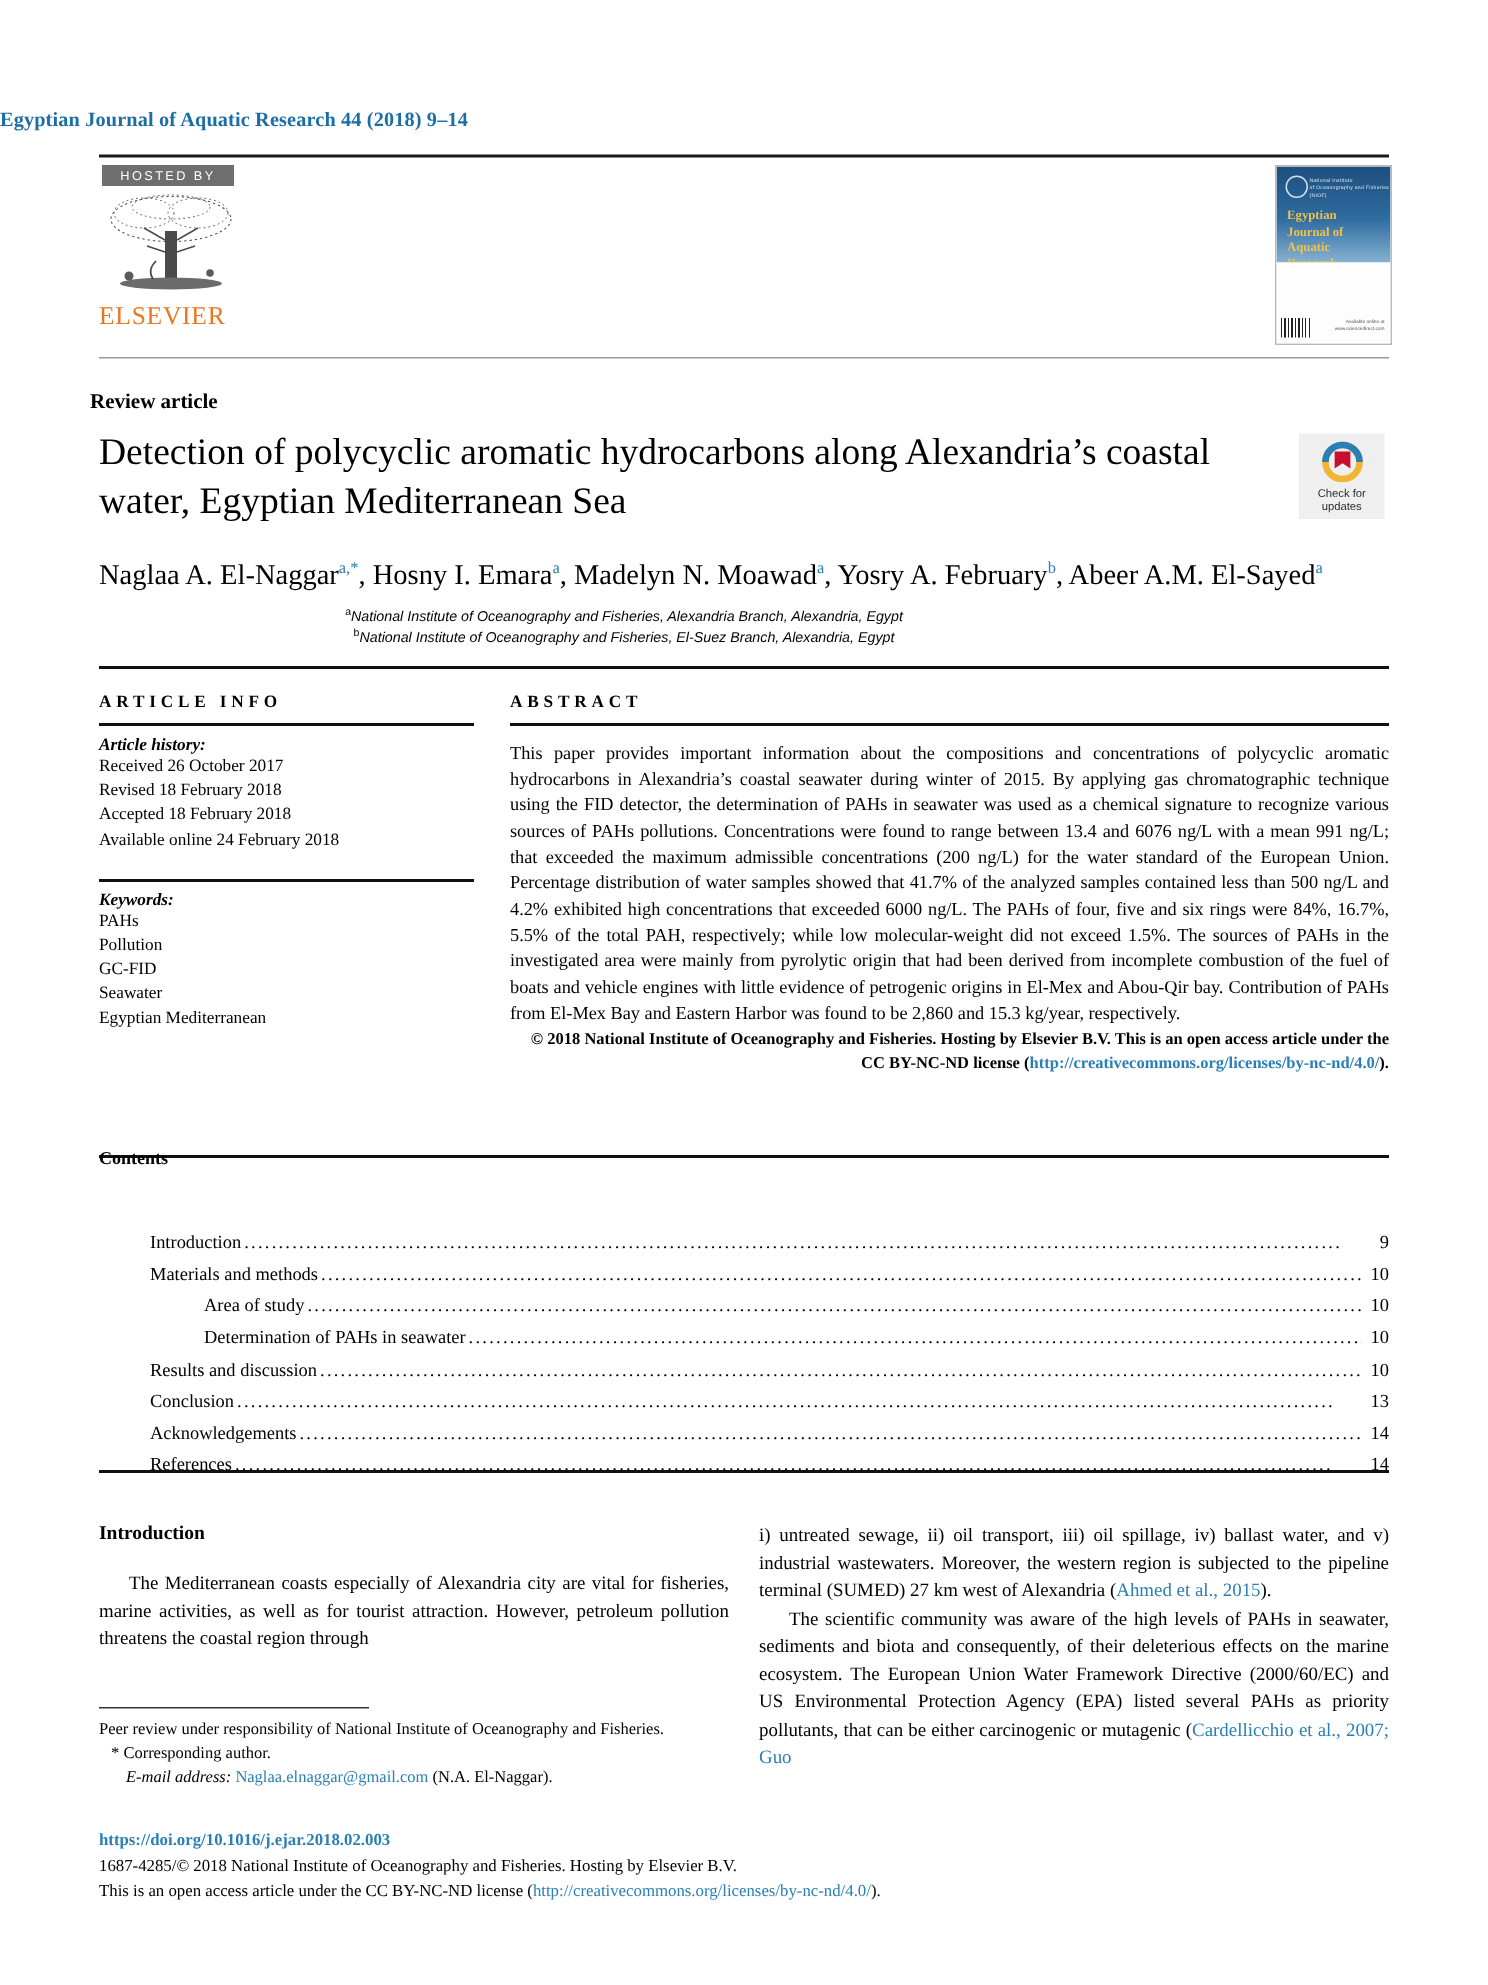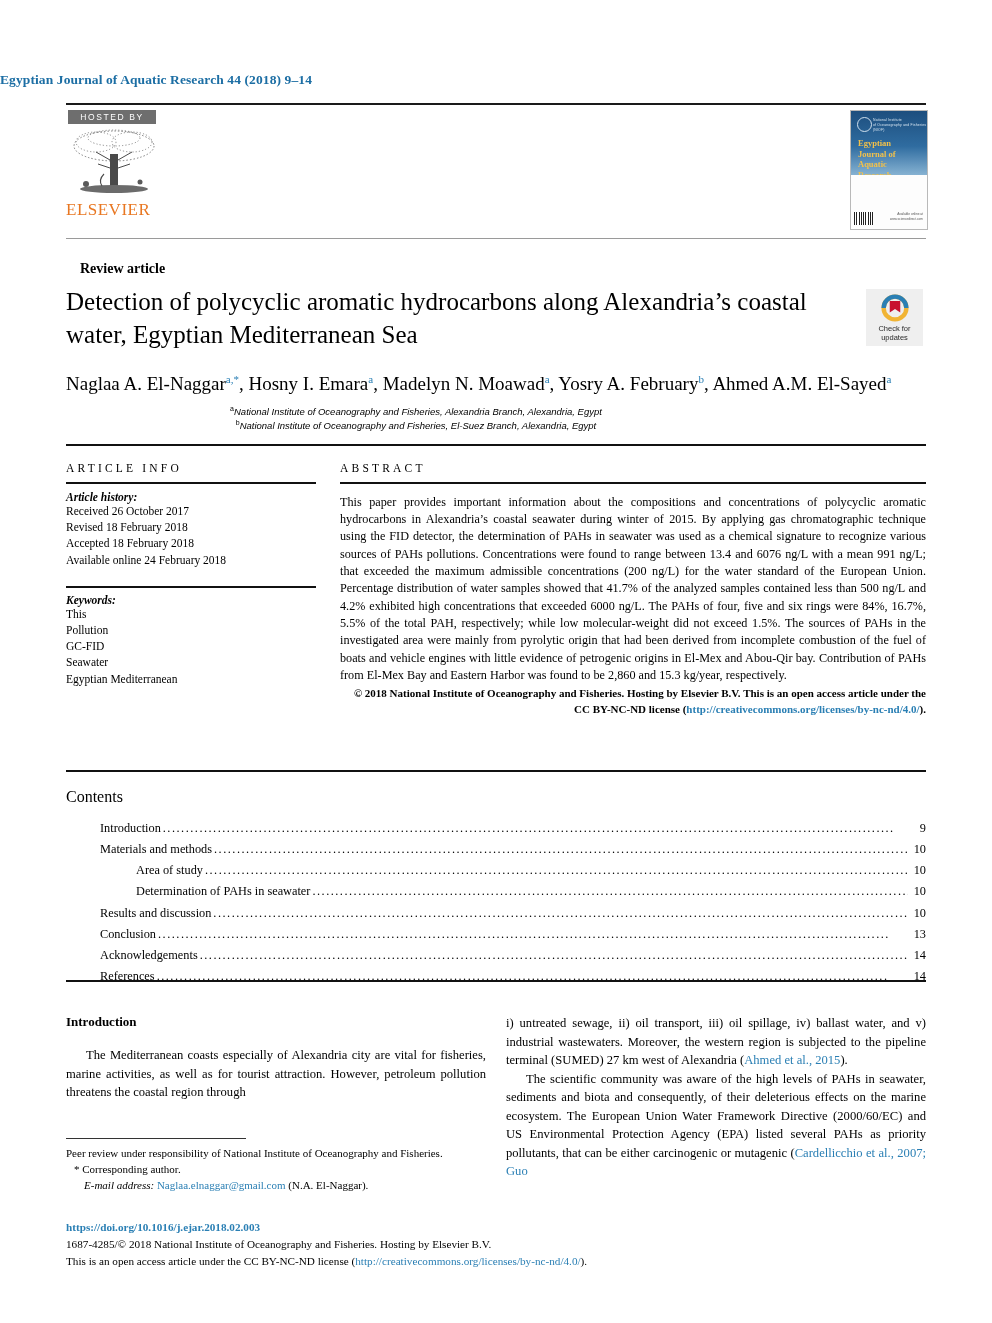--- a/index.html
+++ b/index.html
@@ -190,21 +190,21 @@
   .rule-thin {
     position: absolute;
     left: 66px;
     width: 860px;
     height: 1px;
     background: #9a9a9a;
   }
   
   .artcat {
     position: absolute;
-    left: 80px;
+    left: 60px;
     top: 261px;
     font-family: "Liberation Serif", serif;
     font-weight: bold;
     font-size: 14px;
   }
   .title {
     position: absolute;
     left: 66px;
     top: 285px;
     width: 780px;
@@ -274,21 +274,21 @@
     width: 250px;
   }
   .abscol {
     position: absolute;
     left: 340px;
     top: 462px;
     width: 586px;
   }
   .sechead {
     font-family: "Liberation Serif", serif;
-    font-weight: normal;
+    font-weight: bold;
     font-size: 11.5px;
     letter-spacing: 3.2px;
   }
   .hr-dark {
     height: 1.6px;
     background: #111;
     margin-top: 8px;
   }
   .hist-label, .kw-label {
     font-style: italic;
@@ -316,23 +316,23 @@
     margin-top: 2px;
     font-weight: bold;
   }
   .lnk {
     color: #2a7fb4;
   }
   
   .contents-head {
     position: absolute;
     left: 66px;
-    top: 788px;
-    font-weight: normal;
-    font-size: 16px;
+    top: 765px;
+    font-weight: bold;
+    font-size: 12px;
   }
   .toc {
     position: absolute;
     left: 100px;
     top: 818px;
     width: 826px;
     font-size: 12.3px;
   }
   .toc-row {
     display: flex;
@@ -473,21 +473,21 @@
         <path d="M3 16 a13 13 0 0 1 26 0" fill="none" stroke="#2a7fb4" stroke-width="5"></path>
         <path d="M10 8 h12 v13 l-6 -4 l-6 4 Z" fill="#c8102e"></path>
       </svg>
     </div>
     <div class="cm-label">
       <div>Check for</div>
       <div>updates</div>
     </div>
   </div>
 
-  <div class="authors" id="authors"><span>Naglaa A. El-Naggar</span><sup>a,*</sup>, <span>Hosny I. Emara</span><sup>a</sup>, <span>Madelyn N. Moawad</span><sup>a</sup>, <span>Yosry A. February</span><sup>b</sup>, <span>Ahmed A.M. El-Sayed</span><sup>a</sup></div>
+  <div class="authors" id="authors"><span>Naglaa A. El-Naggar</span><sup>a,*</sup>, <span>Hosny I. Emara</span><sup>a</sup>, <span>Madelyn N. Moawad</span><sup>a</sup>, <span>Yosry A. February</span><sup>b</sup>, <span>Abeer A.M. El-Sayed</span><sup>a</sup></div>
   <div class="affil" style="top:404px;">
     <sup>a</sup><span>National Institute of Oceanography and Fisheries, Alexandria Branch, Alexandria, Egypt</span>
   </div>
   <div class="affil" style="top:418px;">
     <sup>b</sup><span>National Institute of Oceanography and Fisheries, El-Suez Branch, Alexandria, Egypt</span>
   </div>
 
   <div class="rule-thin" style="top:444px;background:#111;height:1.6px;"></div>
 
   <div class="infocol">
@@ -497,21 +497,21 @@
     <div id="history-list">
         <div class="hist-line">Received 26 October 2017</div>
         <div class="hist-line">Revised 18 February 2018</div>
         <div class="hist-line">Accepted 18 February 2018</div>
         <div class="hist-line">Available online 24 February 2018</div>
       </div>
     <div class="kwblock">
       <div class="hr-dark" style="margin-bottom:6px;"></div>
       <div class="kw-label" style="margin-top:2px;">Keywords:</div>
       <div id="keywords-list">
-          <div class="kw-line">This</div>
+          <div class="kw-line">PAHs</div>
           <div class="kw-line">Pollution</div>
           <div class="kw-line">GC-FID</div>
           <div class="kw-line">Seawater</div>
           <div class="kw-line">Egyptian Mediterranean</div>
         </div>
     </div>
   </div>
 
   <div class="abscol">
     <div class="sechead">ABSTRACT</div>

